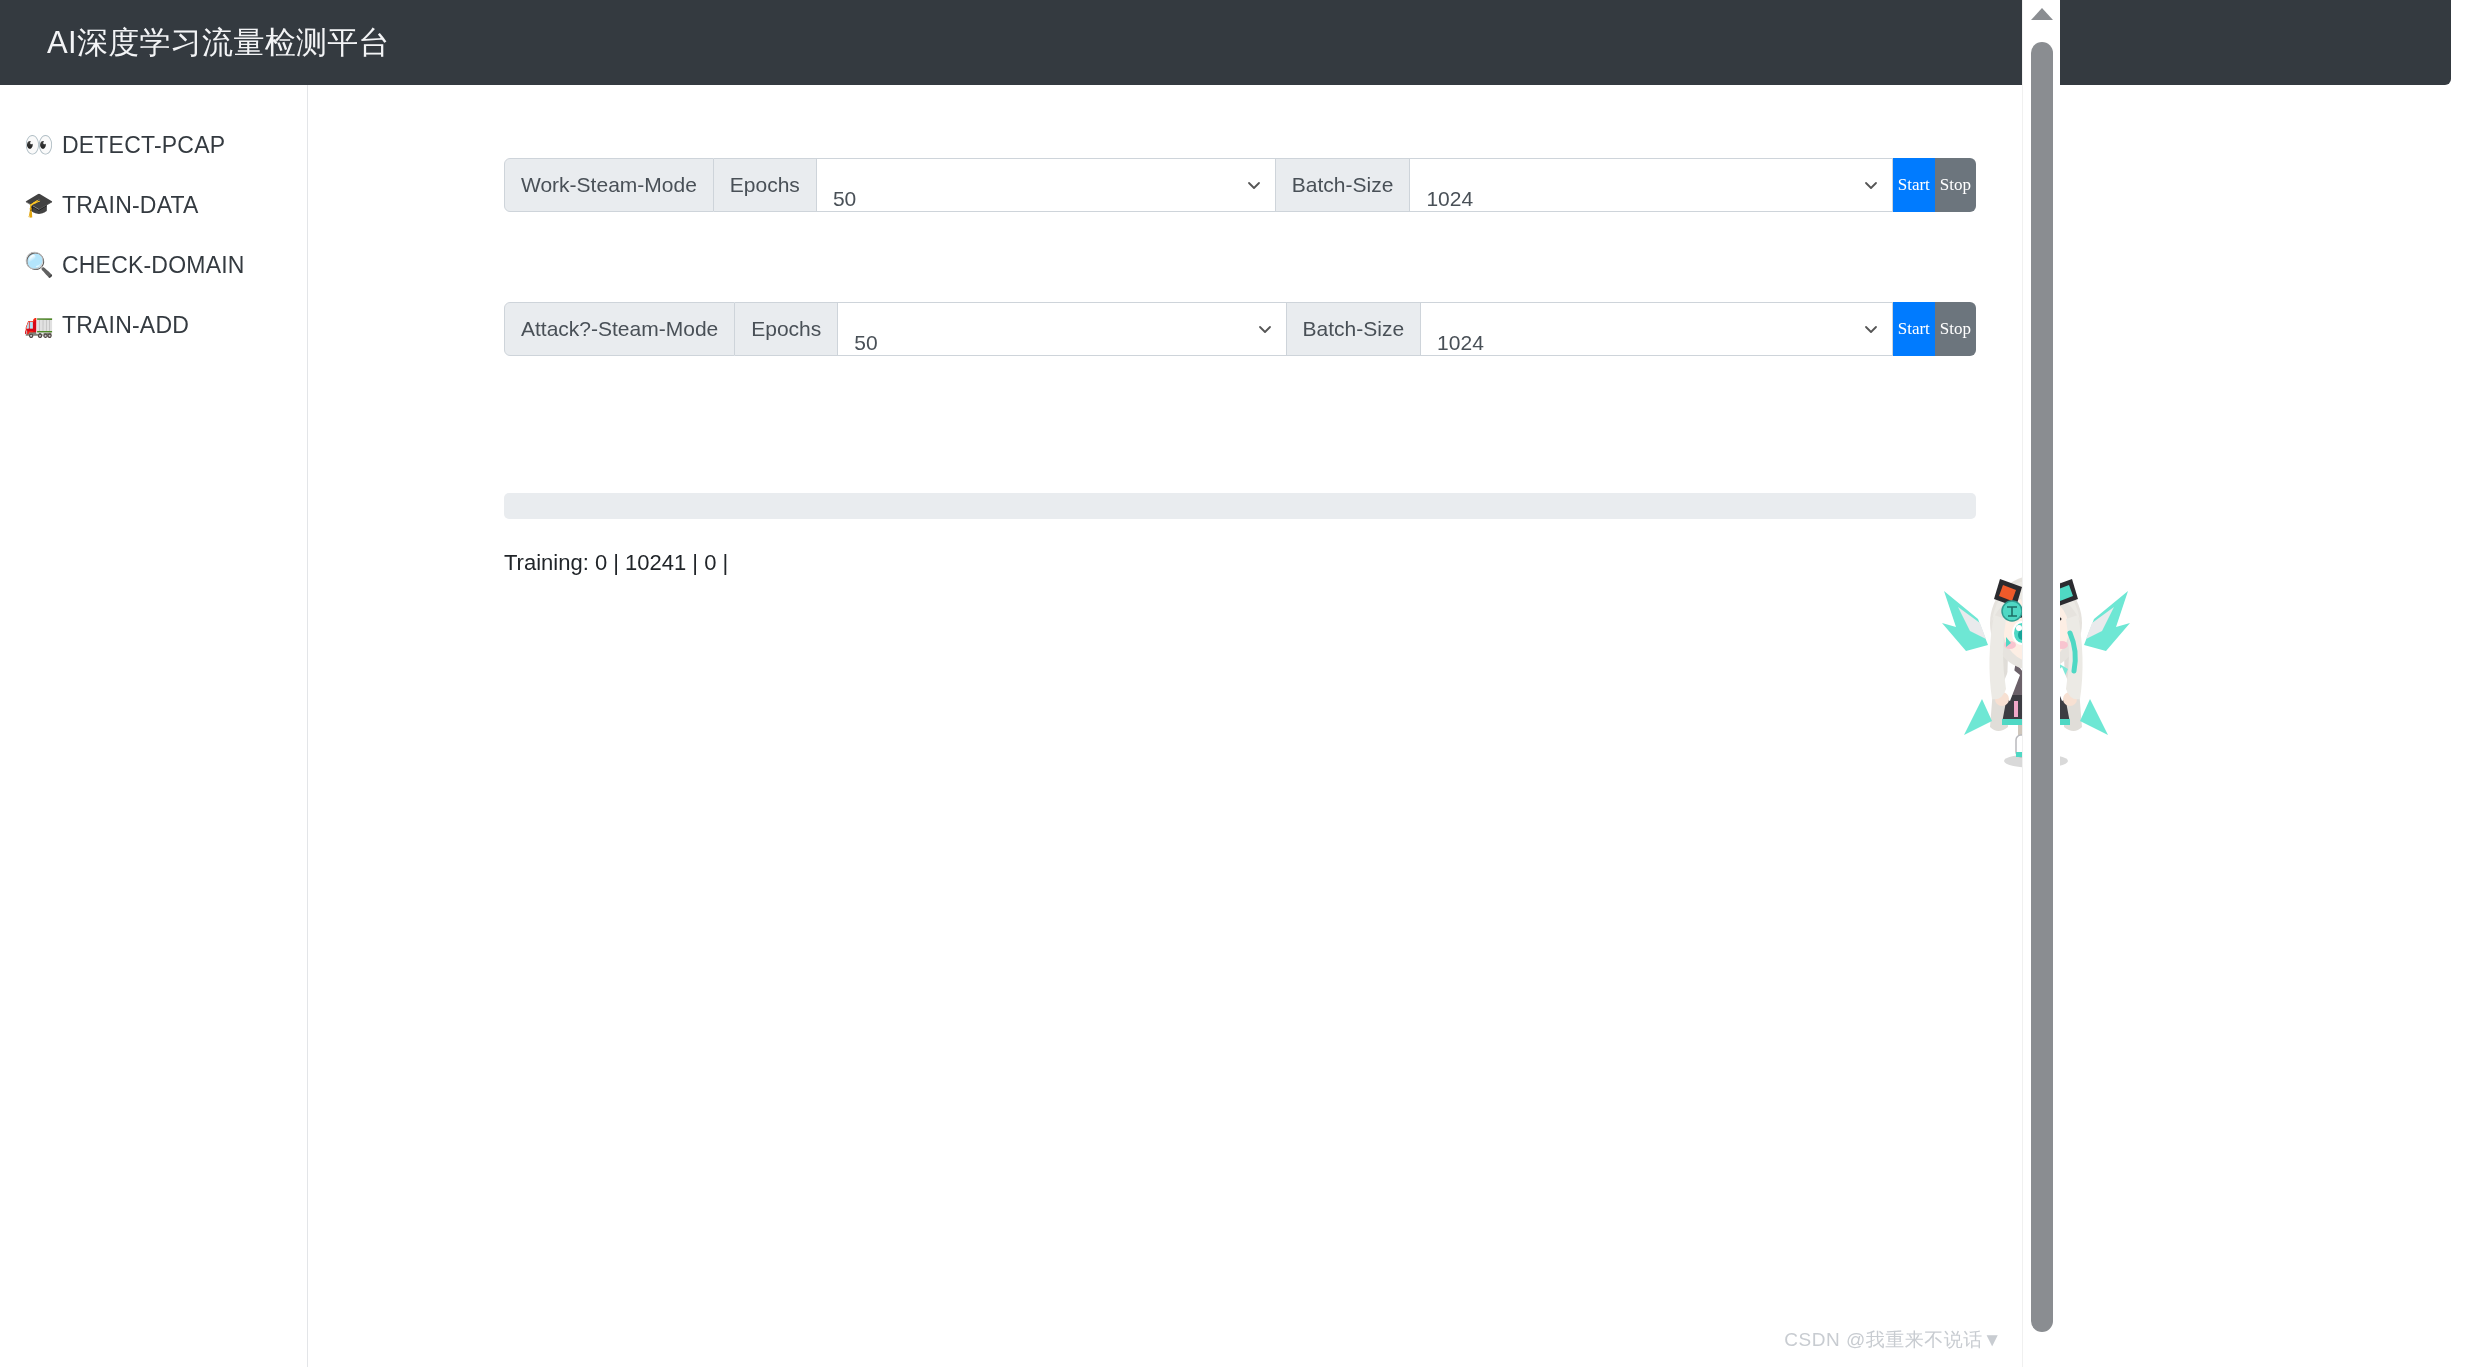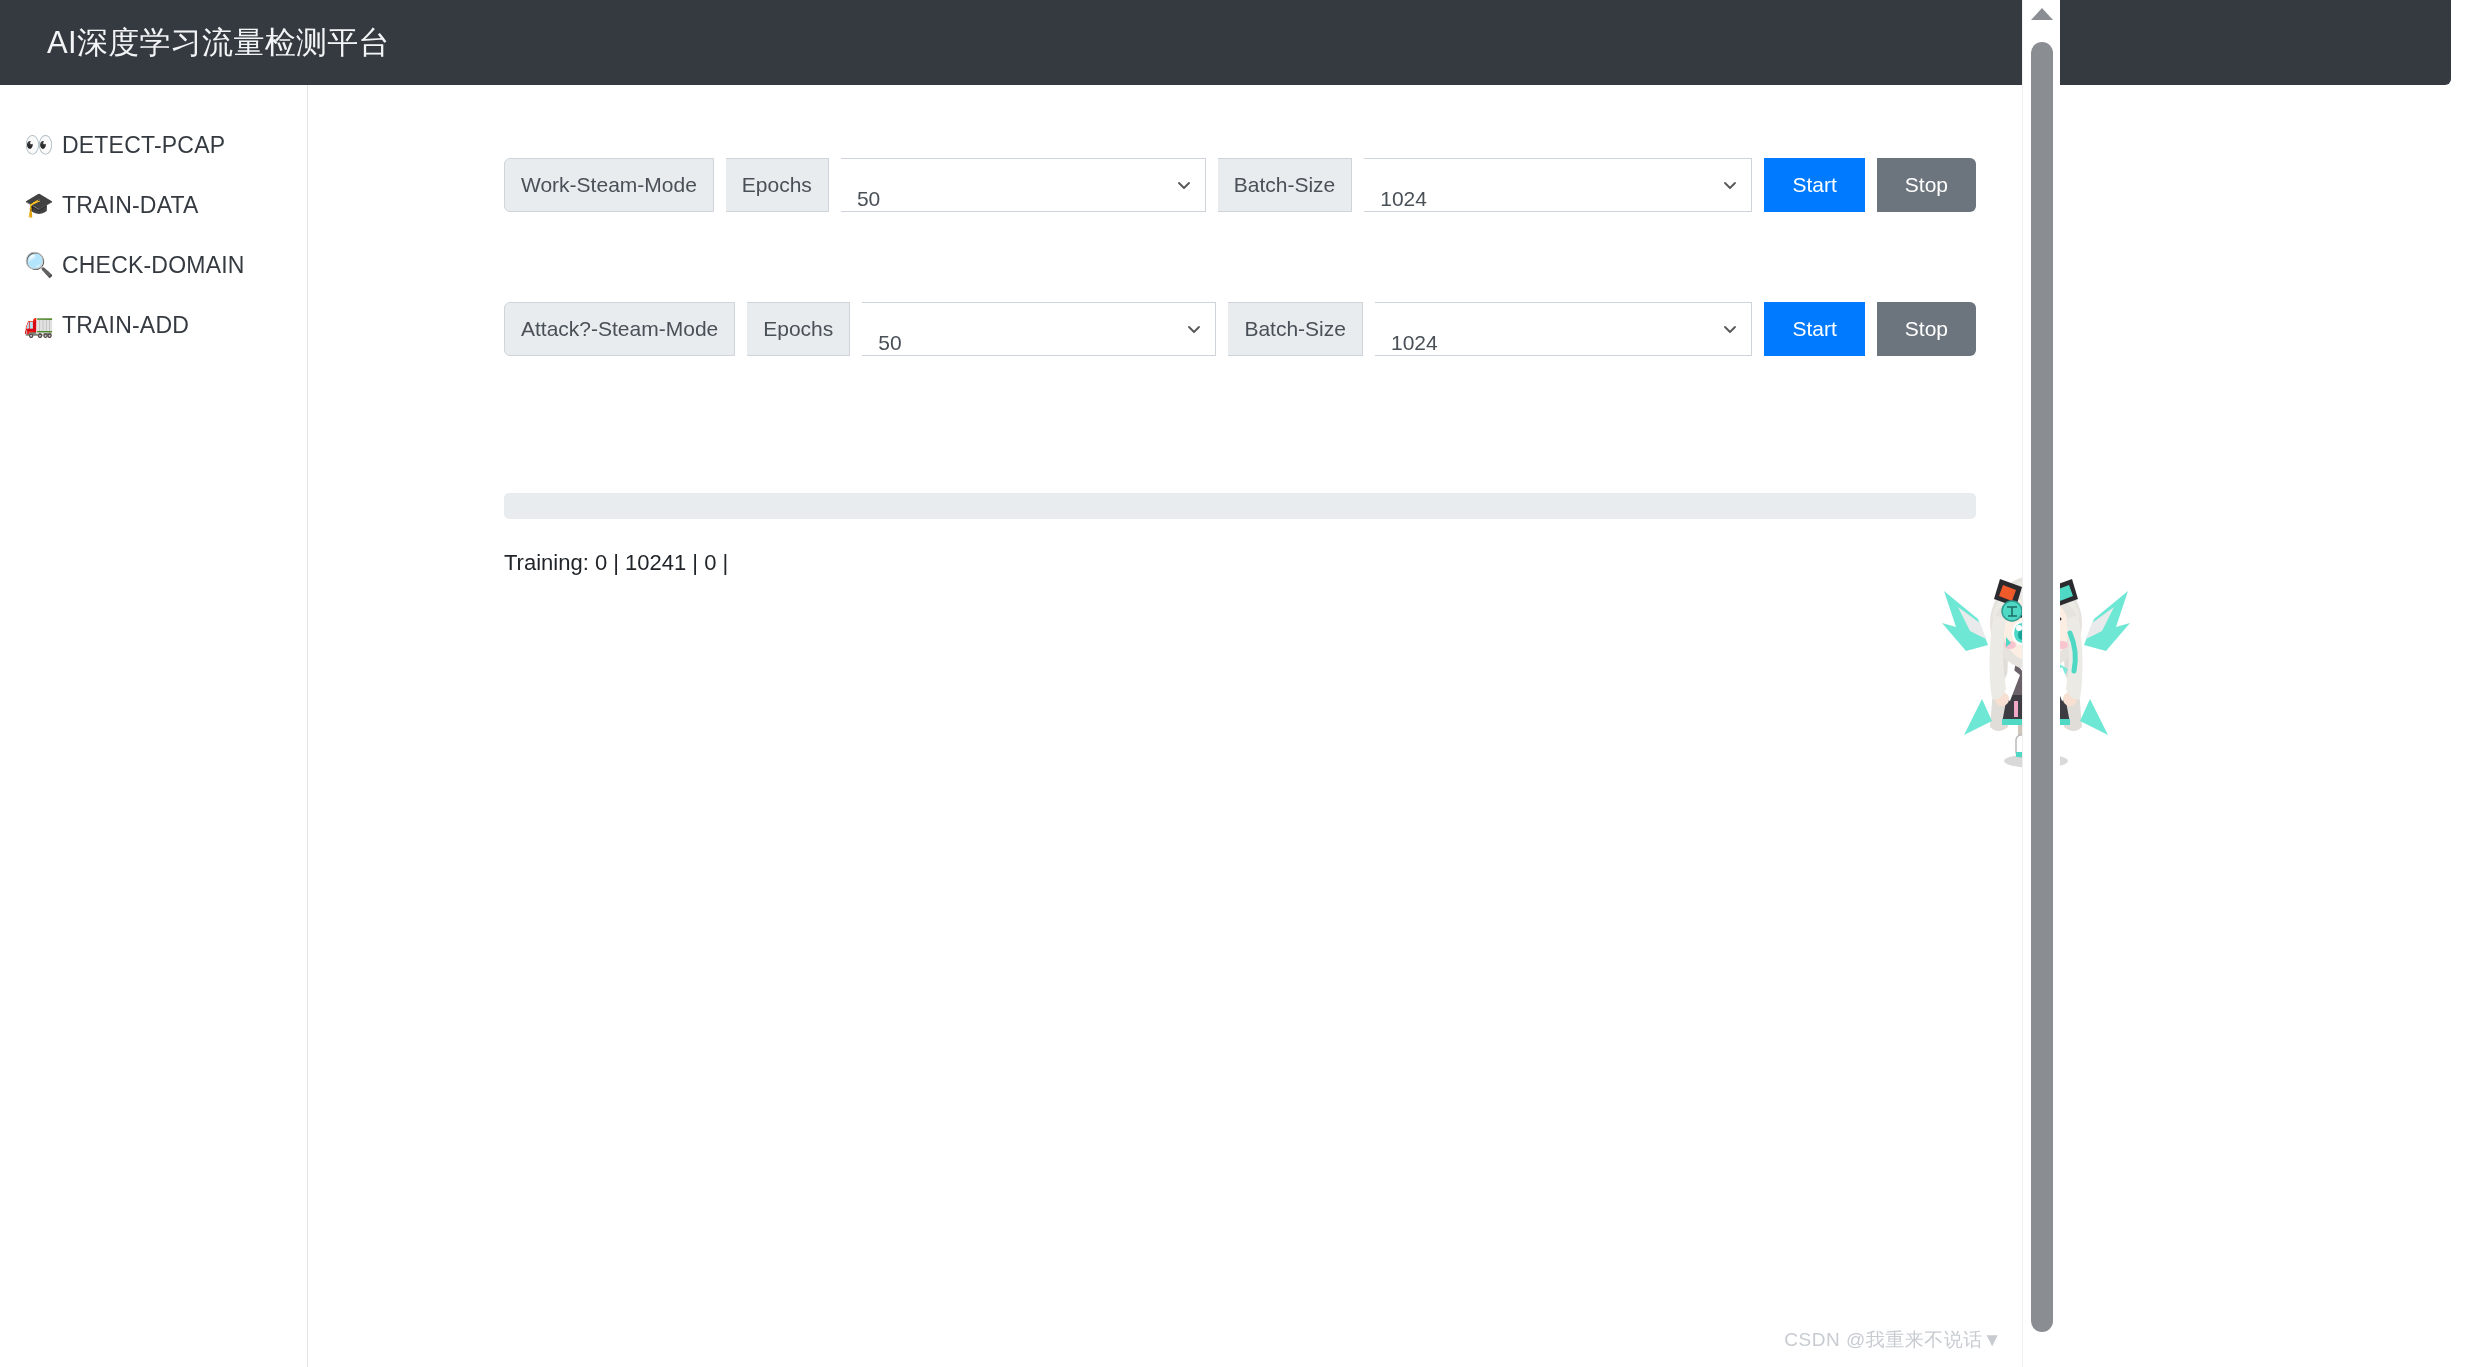--- a/index.html
+++ b/index.html
@@ -81,21 +81,20 @@
     background: #ffffff;
   }
 
   .input-row {
     position: absolute;
     left: 195px;
     display: flex;
     align-items: stretch;
     height: 54px;
     width: 1472px;
-    gap: 12px;
   }
   .row-1 { top: 73px; }
   .row-2 { top: 217px; }
 
   .addon {
     background: #e9ecef;
     border: 1px solid #ced4da;
     color: #495057;
     font-size: 21px;
     display: flex;
@@ -133,29 +132,29 @@
     right: 14px;
     top: 50%;
     transform: translateY(-50%);
     width: 14px; height: 14px;
     display: block;
   }
   .chev svg { display: block; }
 
   .btn {
     border: none;
-    font-size: 21px;
+    font-size: 17px;
     color: #ffffff;
-    padding: 0 28px;
+    padding: 0 5px;
     display: flex;
     align-items: center;
     justify-content: center;
     cursor: pointer;
     white-space: nowrap;
-    font-family: Liberation Sans, sans-serif;
+    font-family: Liberation Serif, serif;
   }
   .btn-start { background: #007bff; }
   .btn-stop  { background: #6c757d; border-radius: 0 6px 6px 0; }
 
   
   .progress {
     position: absolute;
     left: 195px;
     top: 408px;
     width: 1472px;

